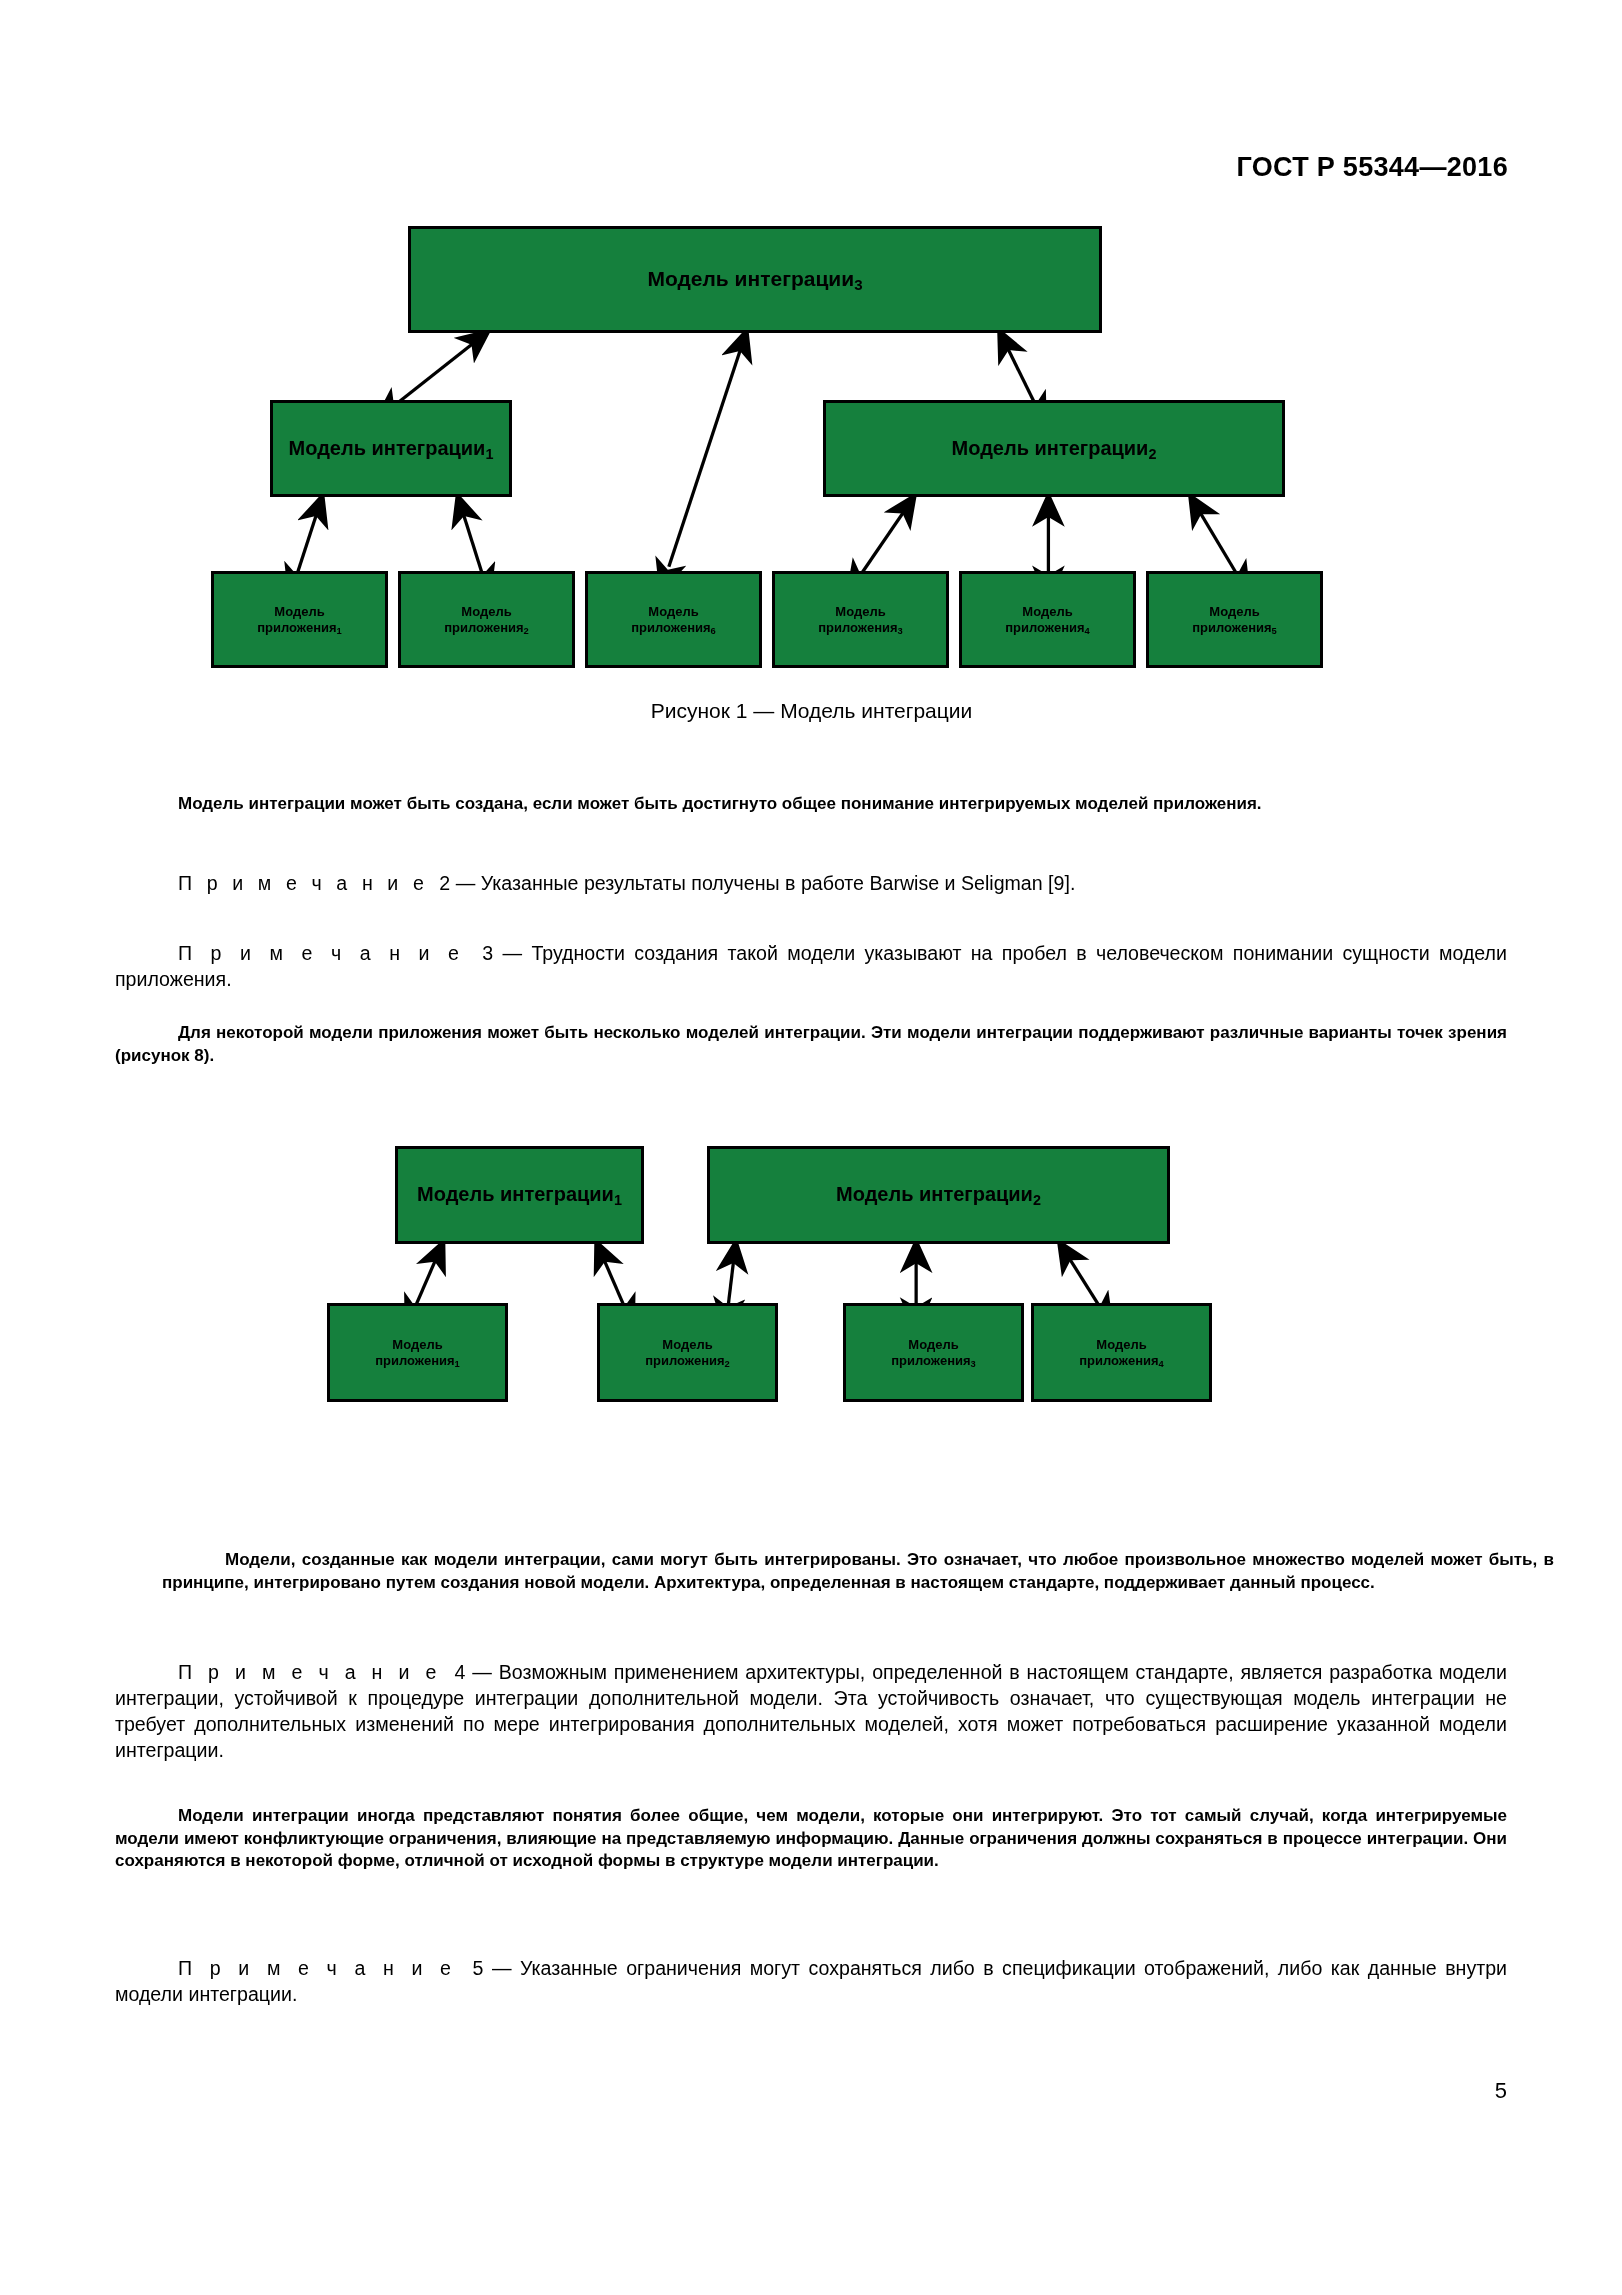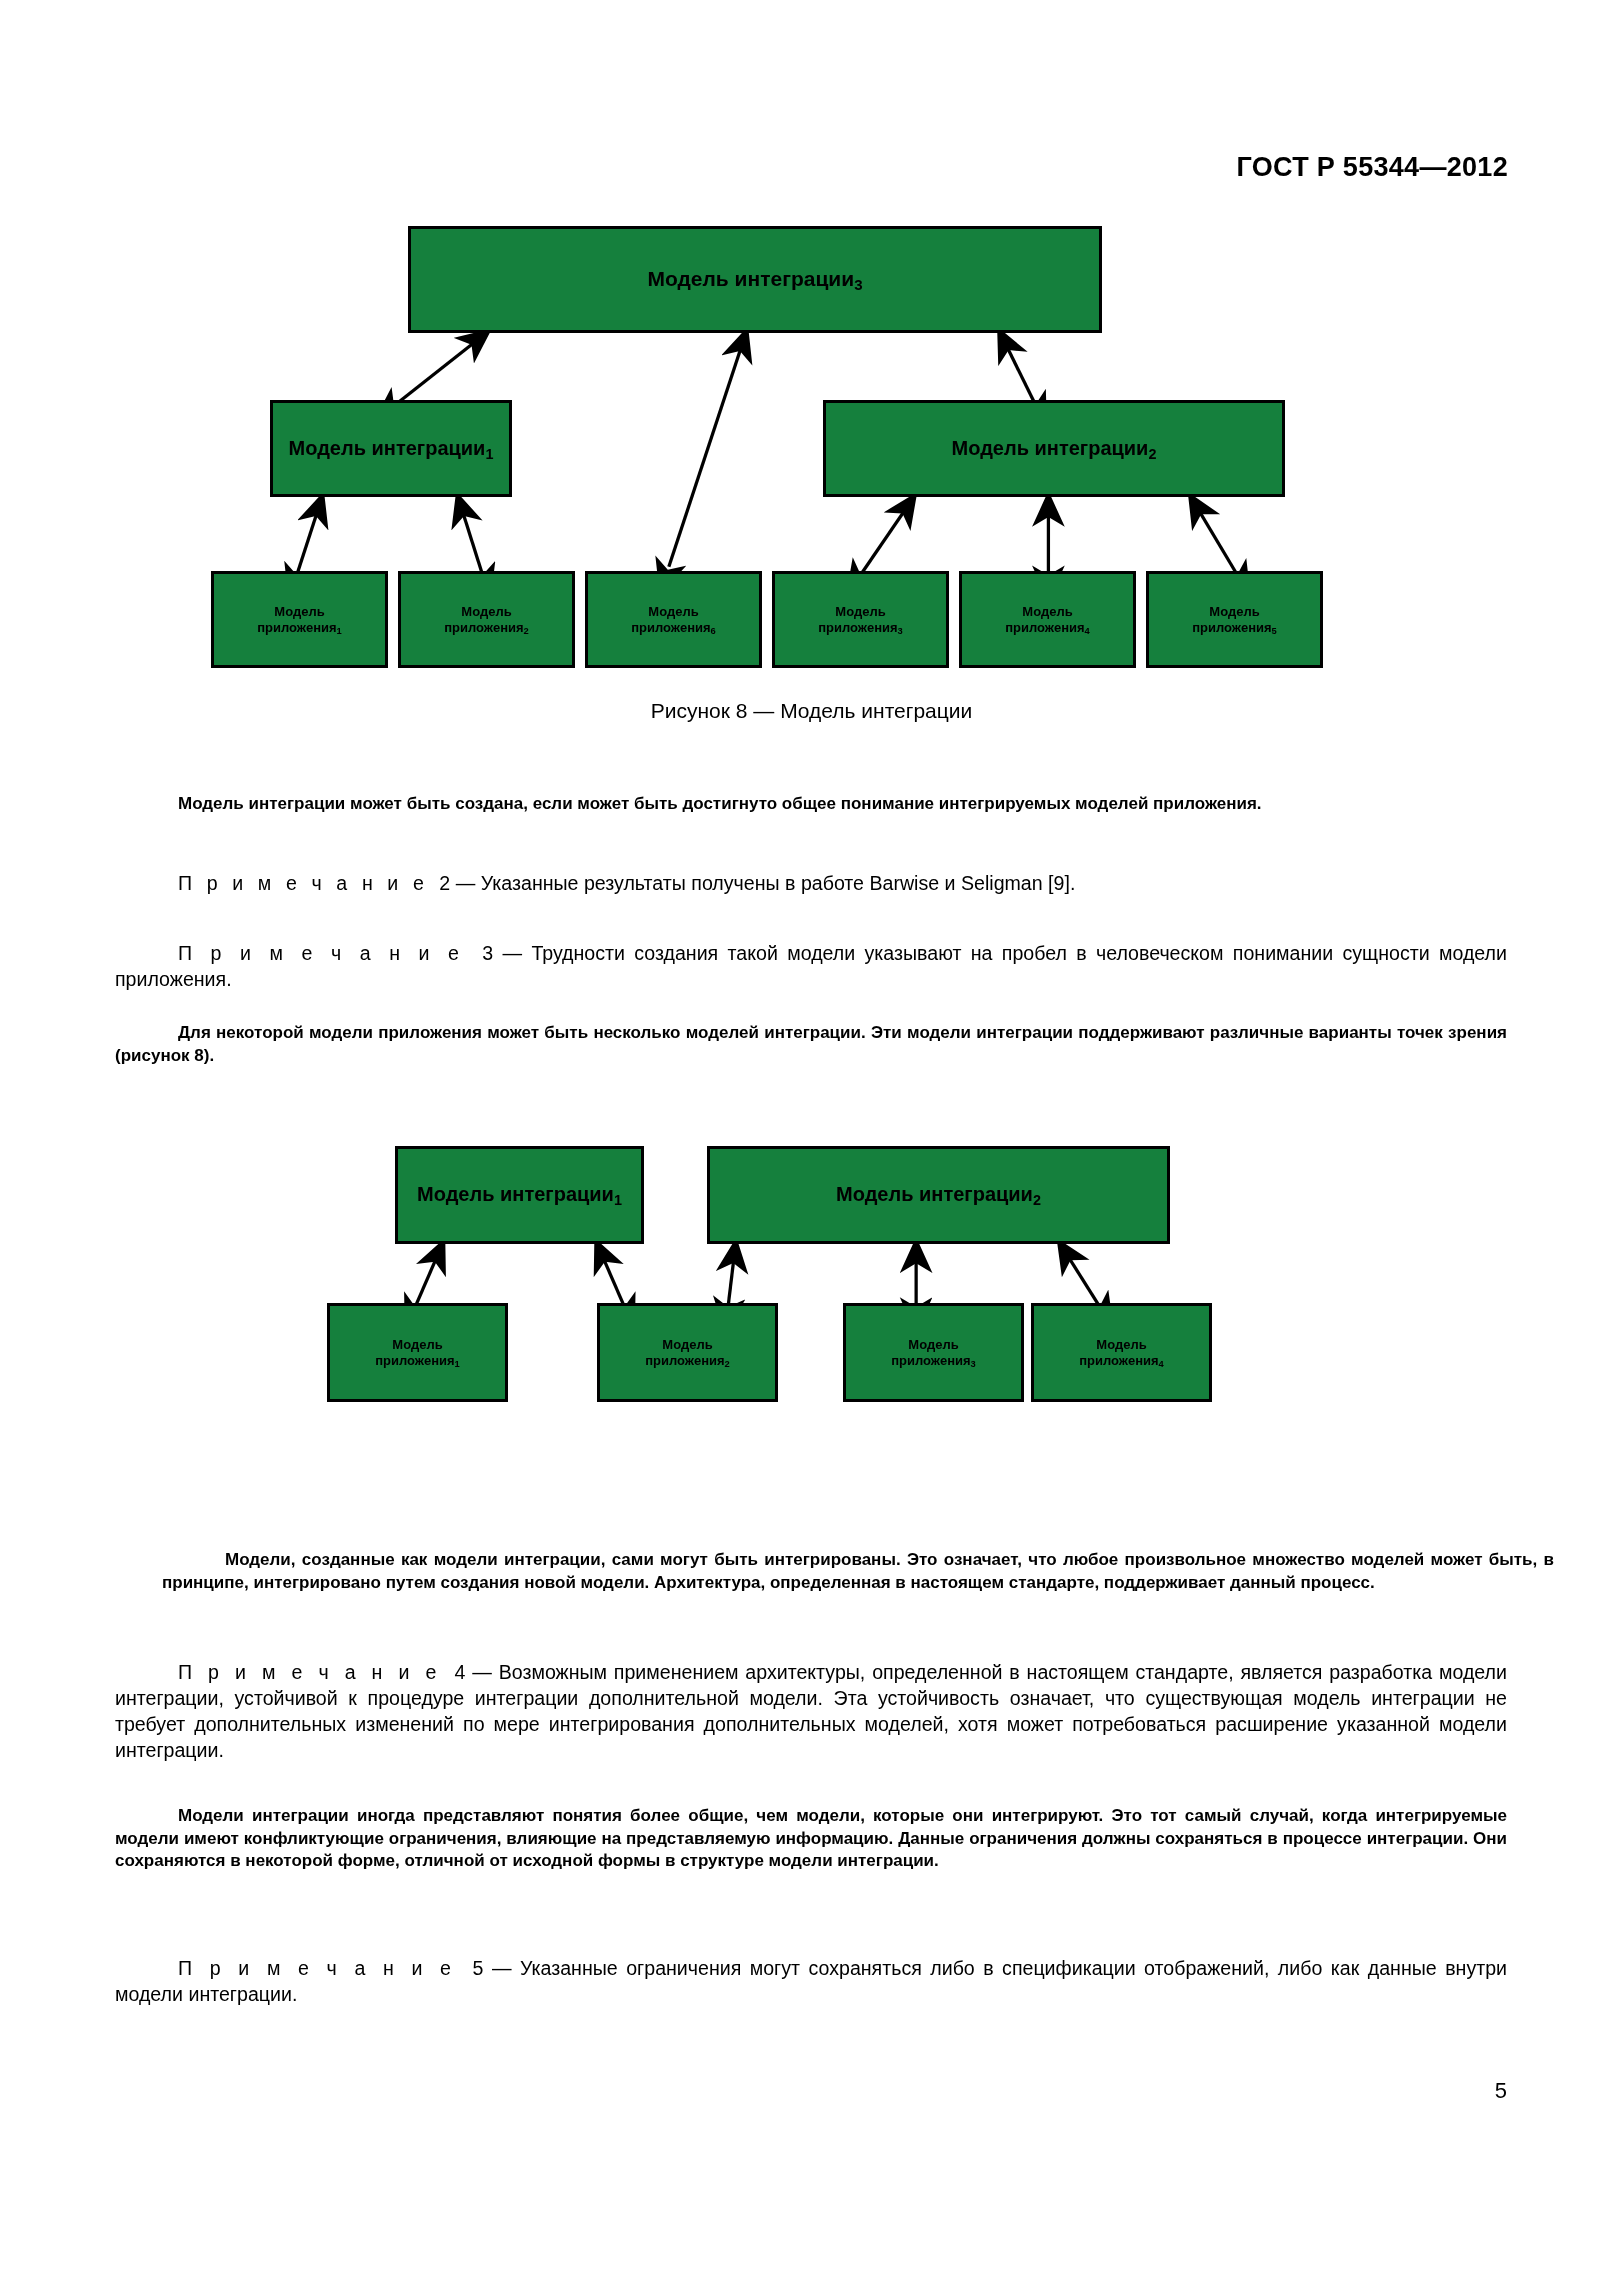--- a/index.html
+++ b/index.html
@@ -115,21 +115,21 @@
   }
   .note .note-title {
     letter-spacing: 4.6px;
   }
 </style>
 </head>
 <body>
 
 <div class="page">
 
-  <div class="doc-header">ГОСТ Р 55344—2012</div>
+  <div class="doc-header">ГОСТ Р 55344—2016</div>
 
   <div class="figure" style="top:0;">
     <div class="fig-canvas" style="height:733px;">
 
       <svg class="fig-arrows" width="1623" height="733" viewBox="0 0 2480 1120">
         <defs>
           <marker id="ah" markerWidth="12" markerHeight="12" refX="9" refY="5" orient="auto" markerUnits="strokeWidth">
             <path d="M0,0 L11,5 L0,10 L3,5 z" fill="#000"></path>
           </marker>
           <marker id="ah-start" markerWidth="12" markerHeight="12" refX="2" refY="5" orient="auto-start-reverse" markerUnits="strokeWidth">
@@ -187,21 +187,21 @@
       <div class="node leaf" style="left:959px; top:571px; width:177px; height:97px;">
         <span class="lbl"><span>Модель</span><br><span>приложения</span><sub>4</sub></span>
       </div>
 
       <div class="node leaf" style="left:1146px; top:571px; width:177px; height:97px;">
         <span class="lbl"><span>Модель</span><br><span>приложения</span><sub>5</sub></span>
       </div>
 
     </div>
 
-    <div class="fig-caption" style="top:699px;">Рисунок 8 — Модель интеграции</div>
+    <div class="fig-caption" style="top:699px;">Рисунок 1 — Модель интеграции</div>
   </div>
 
   <div class="para" style="top:793px;">Модель интеграции может быть создана, если может быть достигнуто общее понимание интегрируемых моделей приложения.</div>
 
   <div class="note" style="top:870px;">
     <span class="note-title">П р и м е ч а н и е</span><span>&nbsp;&nbsp;</span><span>2</span><span>&nbsp;</span><span>— Указанные результаты получены в работе Barwise и Seligman [9].</span>
   </div>
 
   <div class="note" style="top:940px;">
     <span class="note-title">П р и м е ч а н и е</span><span>&nbsp;&nbsp;</span><span>3</span><span>&nbsp;</span><span>— Трудности создания такой модели указывают на пробел в человеческом понимании сущности модели приложения.</span>

